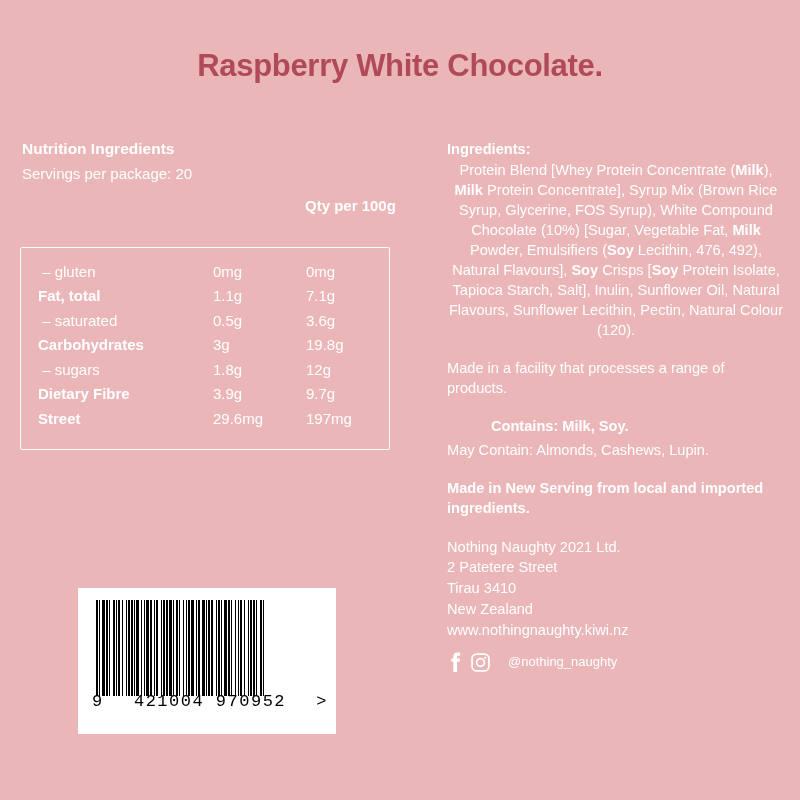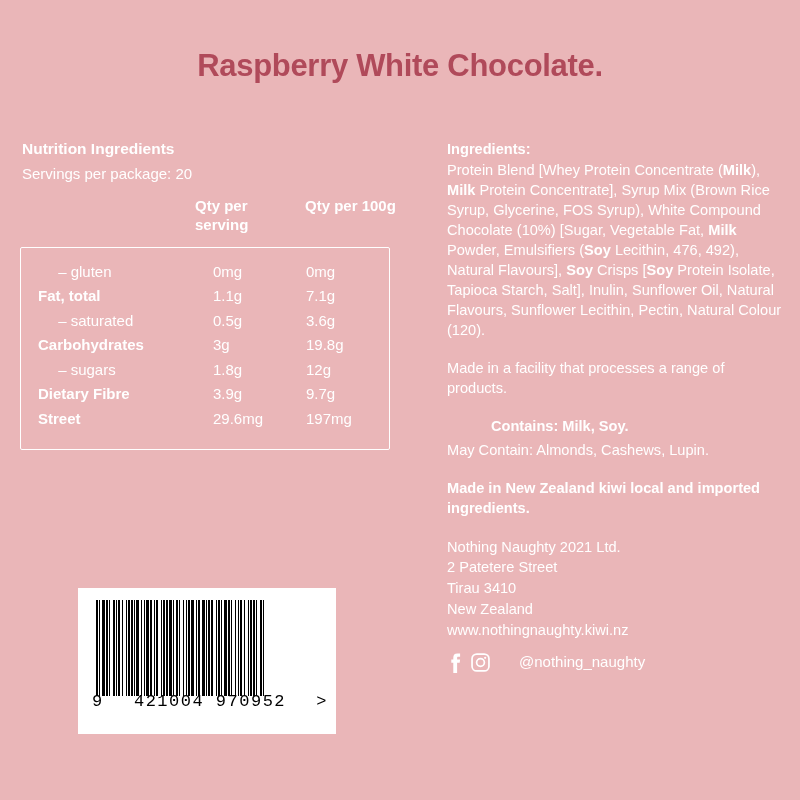--- a/index.html
+++ b/index.html
@@ -84,21 +84,21 @@
   .nut-row.tall { height: 48px; }
   .nut-label {
     position: absolute;
     left: 17px;
     top: 2px;
     font-weight: bold;
     white-space: pre;
   }
   .nut-label.indent {
     font-weight: normal;
-    left: 33px;
+    left: 17px;
   }
   .nut-v1 {
     position: absolute;
     left: 192px;
     top: 2px;
   }
   .nut-v2 {
     position: absolute;
     left: 285px;
     top: 2px;
@@ -152,20 +152,21 @@
     width: 338px;
     font-size: 14.6px;
     line-height: 1.37;
   }
   .r-head {
     font-weight: bold;
     margin-bottom: 1px;
   }
   .ing-body {
     margin: 0 0 18px 0;
+    text-align: center;
   }
   .ing-body b { font-weight: bold; }
   .r-para {
     margin: 0 0 18px 0;
   }
   .r-para.tight { margin-bottom: 4px; margin-left: 44px; }
   .r-bold {
     font-weight: bold;
   }
   .addr {
@@ -173,37 +174,36 @@
     line-height: 1.42;
   }
   .social {
     margin-top: 12px;
     display: flex;
     align-items: center;
     gap: 9px;
   }
   .social svg { display: block; }
   .social-handle {
-    font-size: 15px;
-    margin-left: 20px;
+    font-size: 13px;
+    margin-left: 9px;
   }
 </style>
 </head>
 <body>
 
 <div class="page">
 
   <div class="title">Raspberry White Chocolate.</div>
 
   <div class="left-col">
     <div class="nut-heading">Nutrition Ingredients</div>
     <div class="nut-sub">Servings per package: 20</div>
 
     <div class="col-heads">
-      <div class="col-head c1">Qty per serving</div>
       <div class="col-head c2">Qty per 100g</div>
     </div>
 
     <div class="nut-box">
       <div class="nut-row">
         <span class="nut-label indent"> – gluten</span>
         <span class="nut-v1">0mg</span>
         <span class="nut-v2">0mg</span>
       </div>
       <div class="nut-row">
@@ -357,21 +357,21 @@
 
   <div class="right-col">
     <div class="r-head">Ingredients:</div>
     <div class="ing-body" id="ingredients-text">Protein Blend [Whey Protein Concentrate (<b>Milk</b>), <b>Milk</b> Protein Concentrate], Syrup Mix (Brown Rice Syrup, Glycerine, FOS Syrup), White Compound Chocolate (10%) [Sugar, Vegetable Fat, <b>Milk</b> Powder, Emulsifiers (<b>Soy</b> Lecithin, 476, 492), Natural Flavours], <b>Soy</b> Crisps [<b>Soy</b> Protein Isolate, Tapioca Starch, Salt], Inulin, Sunflower Oil, Natural Flavours, Sunflower Lecithin, Pectin, Natural Colour (120).</div>
 
     <div class="r-para">Made in a facility that processes a range of products.</div>
 
     <div class="r-para tight r-bold">Contains: Milk, Soy.</div>
     <div class="r-para">May Contain: Almonds, Cashews, Lupin.</div>
 
-    <div class="r-para r-bold">Made in New Zealand kiwi local and imported ingredients.</div>
+    <div class="r-para r-bold">Made in New Serving from local and imported ingredients.</div>
 
     <div class="addr">
       <div>Nothing Naughty 2021 Ltd.</div>
       <div>2 Patetere Street</div>
       <div>Tirau 3410</div>
       <div>New Zealand</div>
       <div>www.nothingnaughty.kiwi.nz</div>
     </div>
 
     <div class="social">

